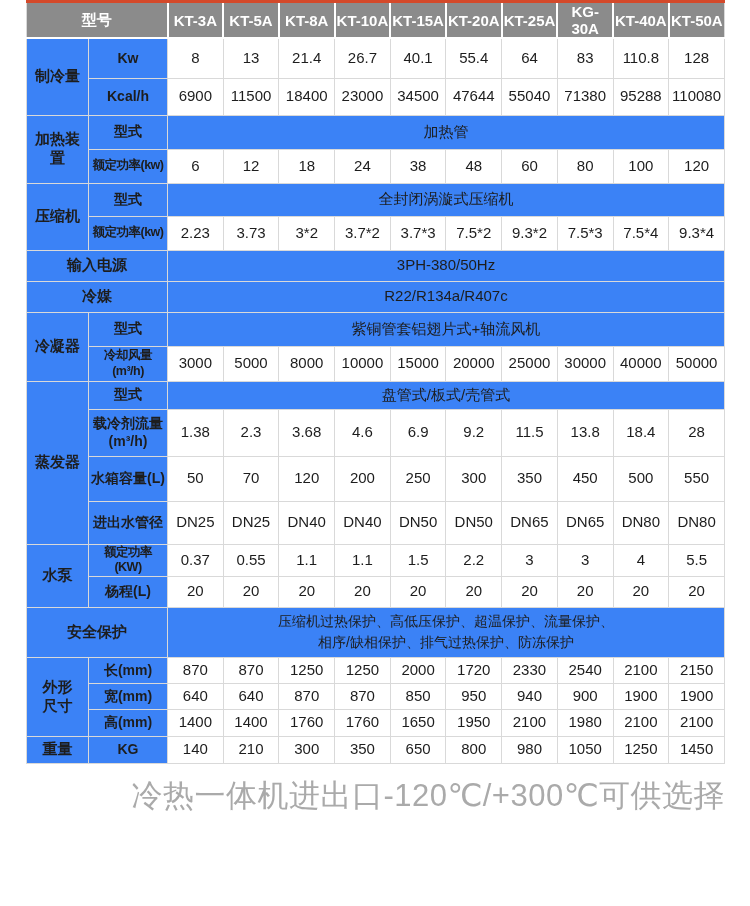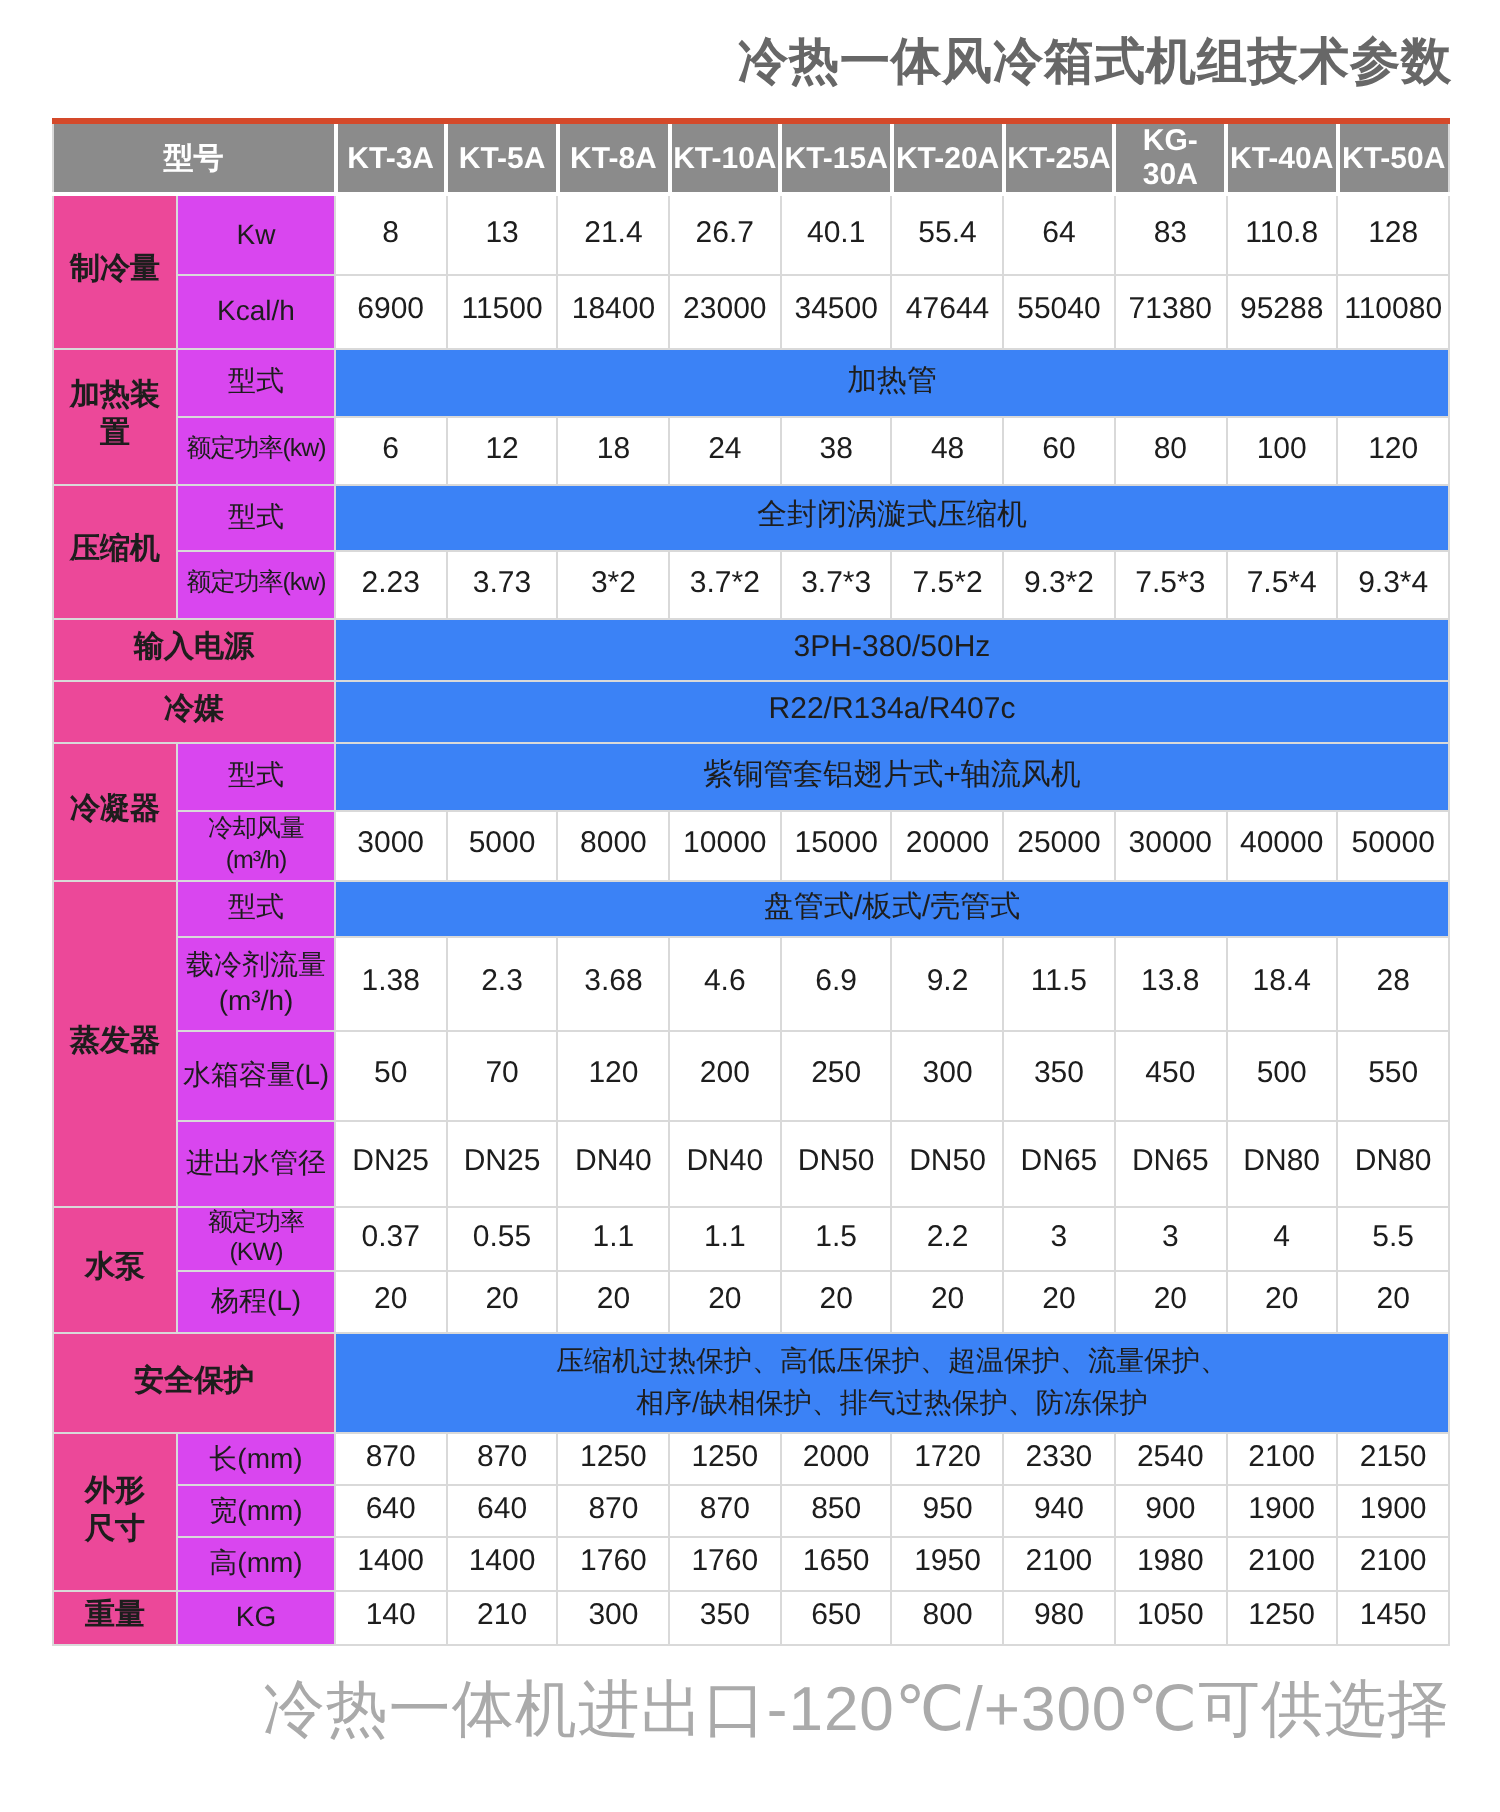--- a/index.html
+++ b/index.html
@@ -47,41 +47,40 @@
   th:first-child{border-left:none;}
 
   td{
     border:1px solid #d9d9d9;
     text-align:center;
     vertical-align:middle;
     padding:0 2px;
     font-size:15px;
     line-height:1.25;
   }
-  td.lab{background:#ec4899;font-size:15px;font-weight:600;}
-  td.sub{background:#d946ef;font-size:14px;font-weight:400;}
+  td.lab{background:#3b82f6;font-size:15px;font-weight:600;}
+  td.sub{background:#3b82f6;font-size:14px;font-weight:700;}
   td.sub.fit{font-size:12.5px;letter-spacing:-0.5px;}
   td.val{background:#ffffff;}
   td.merged{background:#3b82f6;font-weight:500;}
   td.merged .mline{display:block;font-size:14px;line-height:1.5;}
 
   .footer{
     margin:13px 25px 0 0;
     text-align:right;
     color:#aaaaaa;
     font-size:31px;
     line-height:1.22;
     letter-spacing:0.5px;
   }
 </style>
 </head>
 <body>
 
 <div class="page">
-  <div class="title">冷热一体风冷箱式机组技术参数</div>
 
   <table class="spec">
     <colgroup>
       <col class="c-lab1">
         <col class="c-lab2">
       <col>
         <col>
         <col>
         <col>
         <col>

